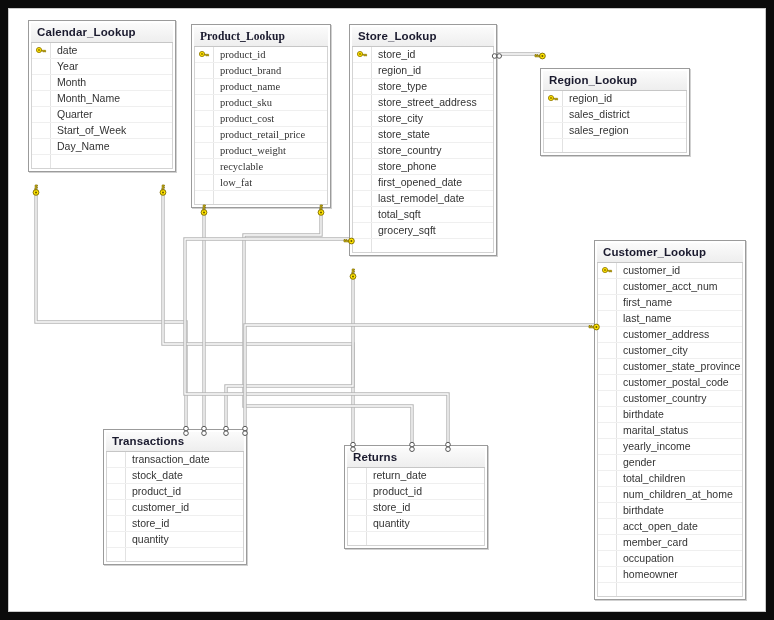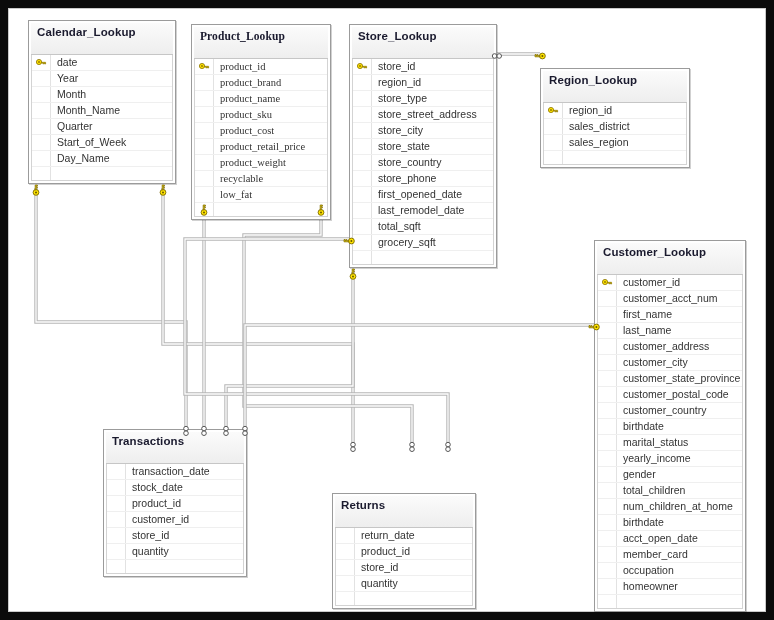--- a/index.html
+++ b/index.html
@@ -16,21 +16,21 @@
             pointer-events:none;}
 
   
   .tbl{position:absolute;box-sizing:border-box;
        background:#ffffff;
        border:1px solid #9b9b9b;
        box-shadow:1px 1px 0 rgba(0,0,0,.18);
        padding:2px;}
   .tbl .inner{border:1px solid #d3d3d3;border-top:none;background:#fff;}
   .thead{font-size:11.5px;font-weight:bold;color:#1a1a2e;
-         padding:3px 2px 16px 6px;letter-spacing:.1px;
+         padding:3px 2px 4px 6px;letter-spacing:.1px;
          background:linear-gradient(#fbfbfb,#eeeeee);
          border-bottom:1px solid #c6c6c6;}
   .rows{position:relative;}
   .gutter{position:absolute;left:0;top:0;bottom:0;width:18px;
           border-right:1px solid #e2e2e2;background:#fff;}
   .row{position:relative;height:15px;line-height:15px;
        border-bottom:1px solid #efefef;
        font-size:10.5px;color:#333;
        padding-left:25px;white-space:nowrap;overflow:hidden;}
   .row:last-child{border-bottom:none;}
@@ -190,21 +190,21 @@
               <div class="row"><span>transaction_date</span></div>
               <div class="row"><span>stock_date</span></div>
               <div class="row"><span>product_id</span></div>
               <div class="row"><span>customer_id</span></div>
               <div class="row"><span>store_id</span></div>
               <div class="row"><span>quantity</span></div>
               <div class="row blank"></div>
             </div>
           </div>
         </div>
-        <div class="tbl" style="left: 324px; top: 437px; width: 144px; margin-top: 48px;">
+        <div class="tbl" style="left: 336px; top: 437px; width: 144px;">
           <div class="thead">Returns</div>
           <div class="inner">
             <div class="rows">
               <div class="gutter"></div>
               <div class="row"><span>return_date</span></div>
               <div class="row"><span>product_id</span></div>
               <div class="row"><span>store_id</span></div>
               <div class="row"><span>quantity</span></div>
               <div class="row blank"></div>
             </div>

